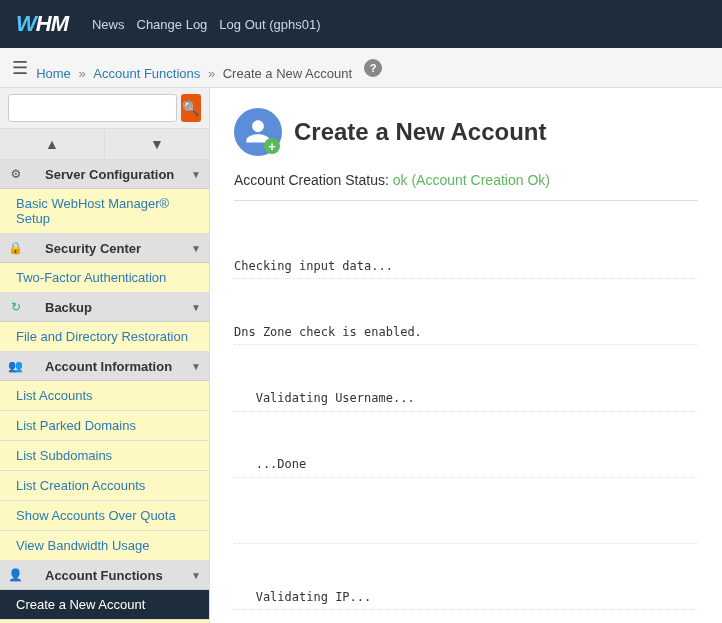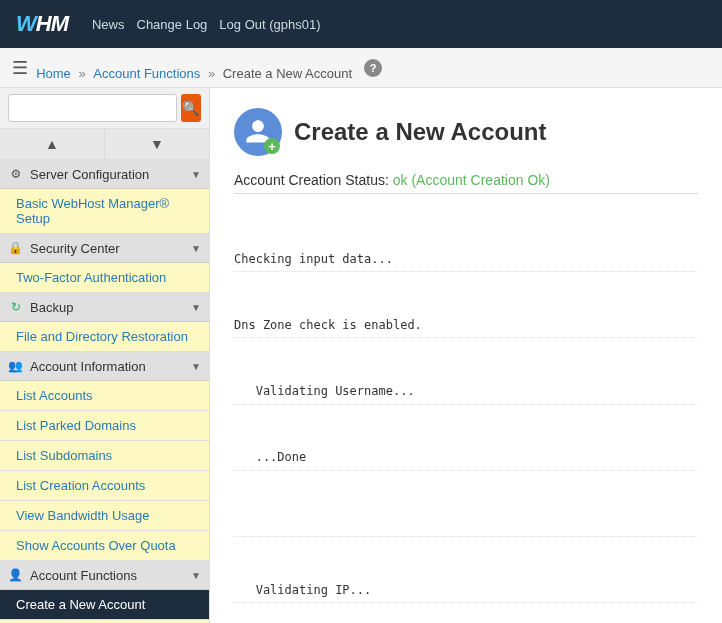--- a/index.html
+++ b/index.html
@@ -123,21 +123,21 @@
       border-bottom: 1px solid #ccc;
       cursor: pointer;
       user-select: none;
     }
     .sidebar-section-header .section-icon {
       width: 16px; height: 16px; margin-right: 6px;
       display: flex; align-items: center; justify-content: center;
       font-size: 12px; color: #555;
     }
     .sidebar-section-header .section-label {
-      flex: 1; font-size: 13px; color: #333; font-weight: normal;
+      flex: 1; font-size: 13px; color: #333; font-weight: bold; margin-left: 15px;
     }
     .sidebar-section-header .chevron {
       font-size: 10px; color: #666;
     }
     .sidebar-item {
       display: flex;
       align-items: center;
       padding: 7px 12px 7px 16px;
       border-bottom: 1px solid #ddd;
       cursor: pointer;
@@ -194,21 +194,21 @@
     }
     .page-title {
       font-size: 24px;
       font-weight: bold;
       color: #333;
     }
     .status-line {
       font-size: 14px;
       color: #333;
       margin-bottom: 12px;
-      padding-bottom: 5px;
+      padding-bottom: 12px;
       border-bottom: 1px solid #ddd;
     }
     .status-line .status-ok { color: #5cb85c; }
 
     .log-output {
       font-family: monospace;
       font-size: 12px;
       color: #333;
       line-height: 1.7;
       white-space: pre;
@@ -284,22 +284,22 @@
 
       <div class="sidebar-section-header">
         <span class="section-icon">👥</span>
         <span class="section-label">Account Information</span>
         <span class="chevron">▼</span>
       </div>
       <div class="sidebar-plain-item">List Accounts</div>
       <div class="sidebar-plain-item">List Parked Domains</div>
       <div class="sidebar-plain-item">List Subdomains</div>
       <div class="sidebar-plain-item">List Creation Accounts</div>
+      <div class="sidebar-plain-item">Show Accounts Over Quota</div>
       <div class="sidebar-plain-item">View Bandwidth Usage</div>
-      <div class="sidebar-plain-item">Show Accounts Over Quota</div>
 
       <div class="sidebar-section-header">
         <span class="section-icon">👤</span>
         <span class="section-label">Account Functions</span>
         <span class="chevron">▼</span>
       </div>
       <div class="sidebar-item active">Create a New Account</div>
       <div class="sidebar-plain-item">Force Password Change</div>
 
     </div>

